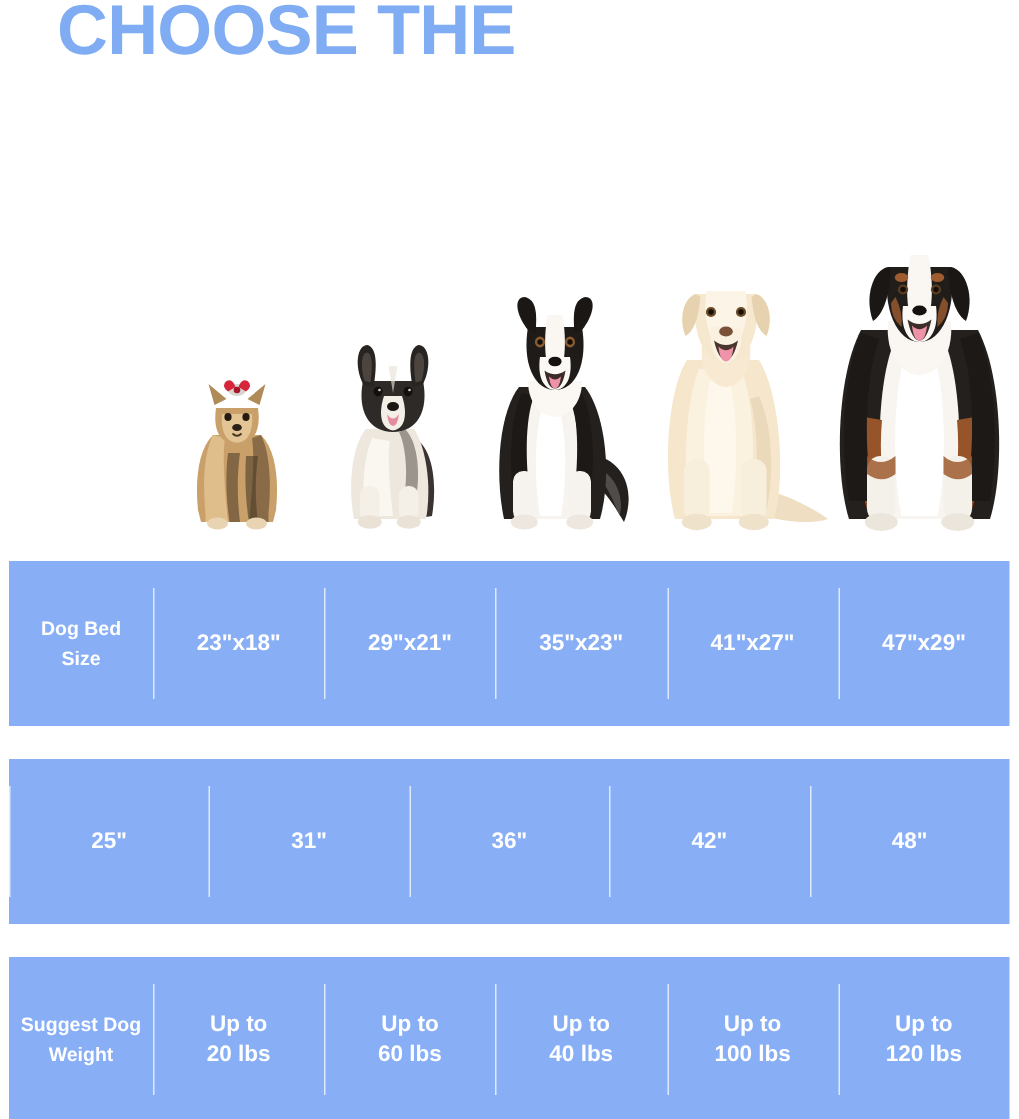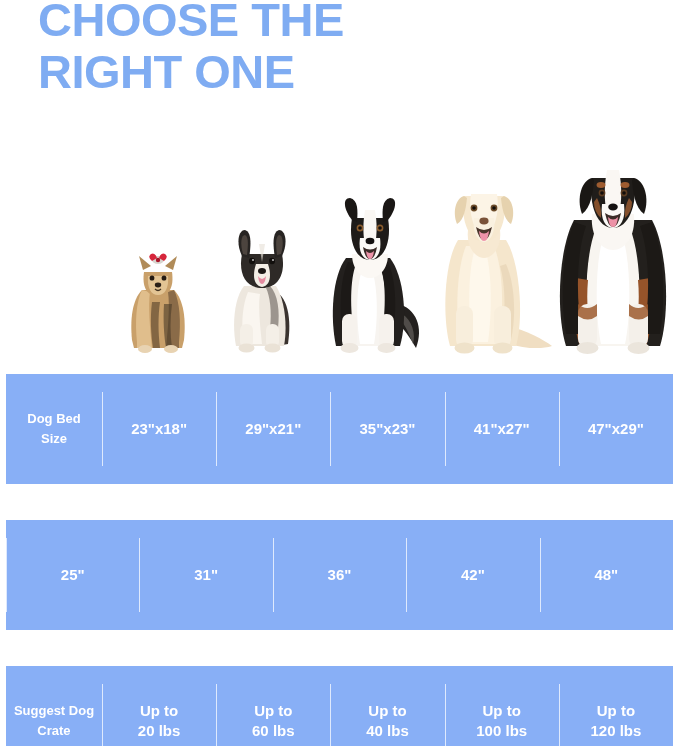--- a/index.html
+++ b/index.html
@@ -61,21 +61,21 @@
     position: absolute;
     left: 6px;
     top: 374px;
     width: 667px;
   }
   .row {
     position: relative;
     display: flex;
     background: #88AFF6;
     height: 110px;
-    margin-bottom: 36px;
+    margin-bottom: 22px;
     overflow: hidden;
   }
   .row:last-child { margin-bottom: 0; }
 
   .cell {
     position: relative;
     display: flex;
     align-items: center;
     justify-content: center;
     text-align: center;
@@ -110,21 +110,20 @@
 
   .cell-text { display: block; }
 </style>
 </head>
 <body>
 
 <div id="page">
 
   <div class="title-block">
     <span class="title-line">CHOOSE THE</span>
-    <span class="title-line">RIGHT ONE</span>
   </div>
 
   <div class="dogs">
 
     <div class="dog-slot" style="left:112px; width:92px;">
       <svg width="92" height="108" viewBox="0 0 92 108">
 
         <path d="M30 42 C20 52 18 72 20 92 L22 100 L70 100 L72 92 C74 72 72 52 62 42 Z" fill="#C9A06A"></path>
         <path d="M30 42 C24 54 23 74 25 94 L25 100 L40 100 C38 80 36 58 38 44 Z" fill="#E0BE8C"></path>
         <path d="M62 42 C68 54 69 74 67 94 L67 100 L54 100 C56 80 58 58 56 44 Z" fill="#8A6B48"></path>
@@ -381,21 +380,21 @@
         <span>
           <span class="cell-text">48"</span>
         </span>
       </div>
     </div>
 
     <div class="row">
       <div class="cell cell-label">
         <span>
           <span class="cell-text">Suggest Dog</span>
-          <span class="cell-text">Crate</span>
+          <span class="cell-text">Weight</span>
         </span>
       </div>
       <div class="cell cell-data">
         <span>
           <span class="cell-text">Up to</span>
           <span class="cell-text">20 lbs</span>
         </span>
       </div>
       <div class="cell cell-data">
         <span>

